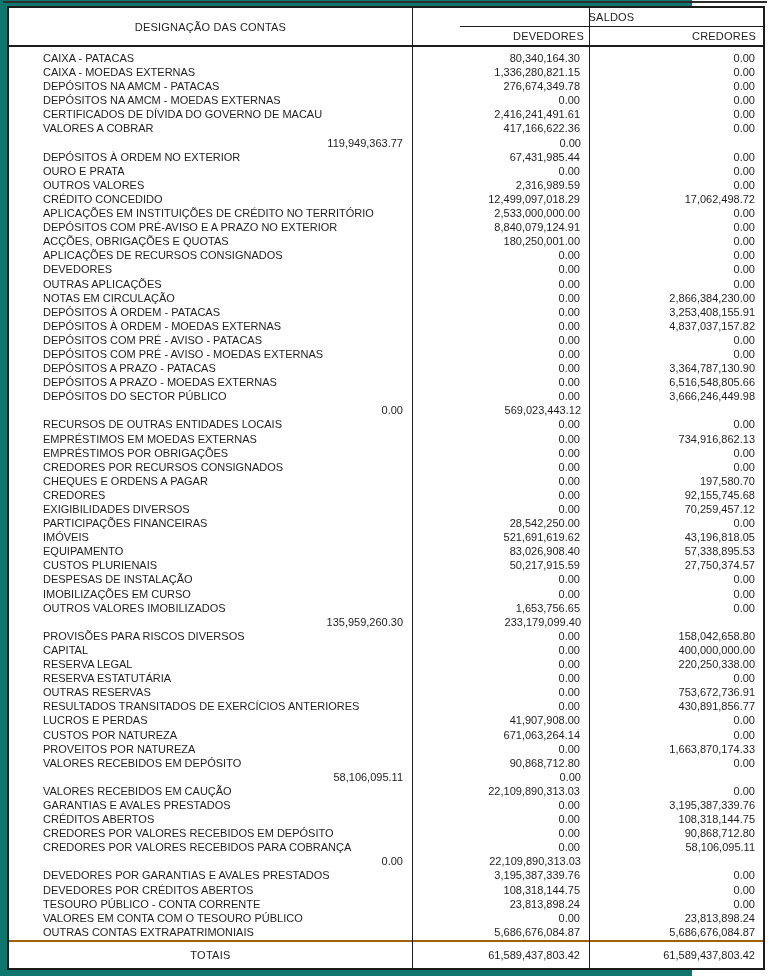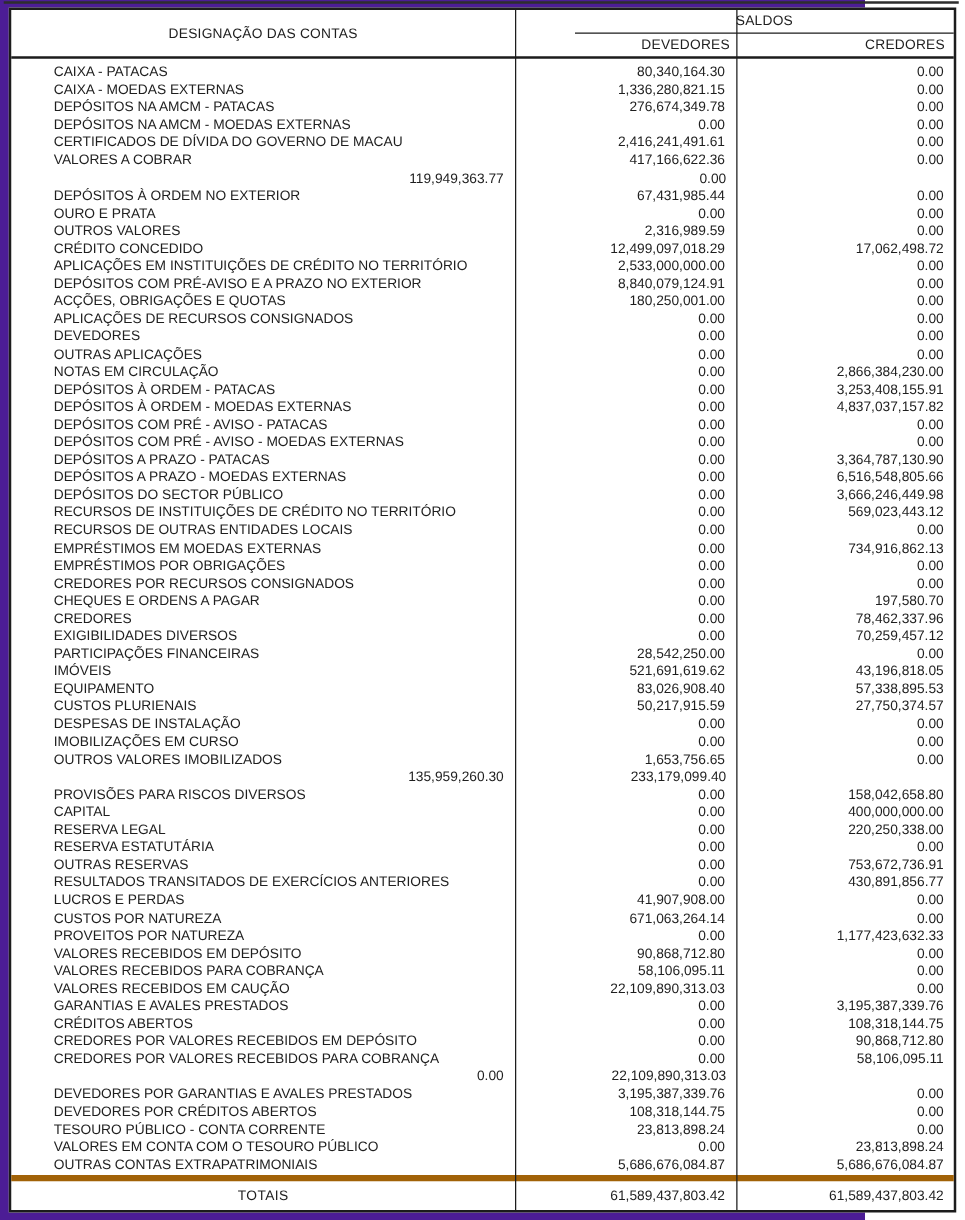--- a/index.html
+++ b/index.html
@@ -6,21 +6,21 @@
   html, body {
     width: 772px; height: 976px;
     background: #ffffff;
     font-family: "Liberation Sans", sans-serif;
     color: #1e1e1e;
     overflow: hidden;
   }
   .page {
     position: relative;
     width: 692px; height: 976px;
-    background: #4c1d95;
+    background: #0f766e;
   }
   .scan-top-line {
     position: absolute;
     top: 1px; left: 3px;
     width: 764px; height: 2px;
     background: #2e2e2e;
   }
   .sheet {
     position: absolute;
     top: 6px; left: 7px;
@@ -72,21 +72,21 @@
     line-height: 14.1px;
     white-space: nowrap;
   }
   .c-name { padding-left: 34px; overflow: hidden; }
   .c-dev  { text-align: right; padding-right: 9px; }
   .c-cred { text-align: right; padding-right: 8px; }
 
   
   .tfoot {
     flex: 0 0 28px;
-    border-top: 5px solid #a16207;
+    border-top: 2px solid #a16207;
     display: grid;
     grid-template-columns: 403px 177px 174px;
     align-items: center;
     font-size: 11px;
   }
   .t-label { text-align: center; letter-spacing: 0.3px; }
 </style>
 </head>
 <body>
 
@@ -227,21 +227,20 @@
     <div class="c-name">DEPÓSITOS A PRAZO - MOEDAS EXTERNAS</div>
     <div class="c-dev">0.00</div>
     <div class="c-cred">6,516,548,805.66</div>
   </div>
         <div class="row">
     <div class="c-name">DEPÓSITOS DO SECTOR PÚBLICO</div>
     <div class="c-dev">0.00</div>
     <div class="c-cred">3,666,246,449.98</div>
   </div>
         <div class="row">
-    <div class="c-name">RECURSOS DE INSTITUIÇÕES DE CRÉDITO NO TERRITÓRIO</div>
     <div class="c-dev">0.00</div>
     <div class="c-cred">569,023,443.12</div>
   </div>
         <div class="row">
     <div class="c-name">RECURSOS DE OUTRAS ENTIDADES LOCAIS</div>
     <div class="c-dev">0.00</div>
     <div class="c-cred">0.00</div>
   </div>
         <div class="row">
     <div class="c-name">EMPRÉSTIMOS EM MOEDAS EXTERNAS</div>
@@ -259,21 +258,21 @@
     <div class="c-cred">0.00</div>
   </div>
         <div class="row">
     <div class="c-name">CHEQUES E ORDENS A PAGAR</div>
     <div class="c-dev">0.00</div>
     <div class="c-cred">197,580.70</div>
   </div>
         <div class="row">
     <div class="c-name">CREDORES</div>
     <div class="c-dev">0.00</div>
-    <div class="c-cred">78,462,337.96</div>
+    <div class="c-cred">92,155,745.68</div>
   </div>
         <div class="row">
     <div class="c-name">EXIGIBILIDADES DIVERSOS</div>
     <div class="c-dev">0.00</div>
     <div class="c-cred">70,259,457.12</div>
   </div>
         <div class="row">
     <div class="c-name">PARTICIPAÇÕES FINANCEIRAS</div>
     <div class="c-dev">28,542,250.00</div>
     <div class="c-cred">0.00</div>
@@ -348,29 +347,28 @@
     <div class="c-cred">0.00</div>
   </div>
         <div class="row">
     <div class="c-name">CUSTOS POR NATUREZA</div>
     <div class="c-dev">671,063,264.14</div>
     <div class="c-cred">0.00</div>
   </div>
         <div class="row">
     <div class="c-name">PROVEITOS POR NATUREZA</div>
     <div class="c-dev">0.00</div>
-    <div class="c-cred">1,177,423,632.33</div>
+    <div class="c-cred">1,663,870,174.33</div>
   </div>
         <div class="row">
     <div class="c-name">VALORES RECEBIDOS EM DEPÓSITO</div>
     <div class="c-dev">90,868,712.80</div>
     <div class="c-cred">0.00</div>
   </div>
         <div class="row">
-    <div class="c-name">VALORES RECEBIDOS PARA COBRANÇA</div>
     <div class="c-dev">58,106,095.11</div>
     <div class="c-cred">0.00</div>
   </div>
         <div class="row">
     <div class="c-name">VALORES RECEBIDOS EM CAUÇÃO</div>
     <div class="c-dev">22,109,890,313.03</div>
     <div class="c-cred">0.00</div>
   </div>
         <div class="row">
     <div class="c-name">GARANTIAS E AVALES PRESTADOS</div>

